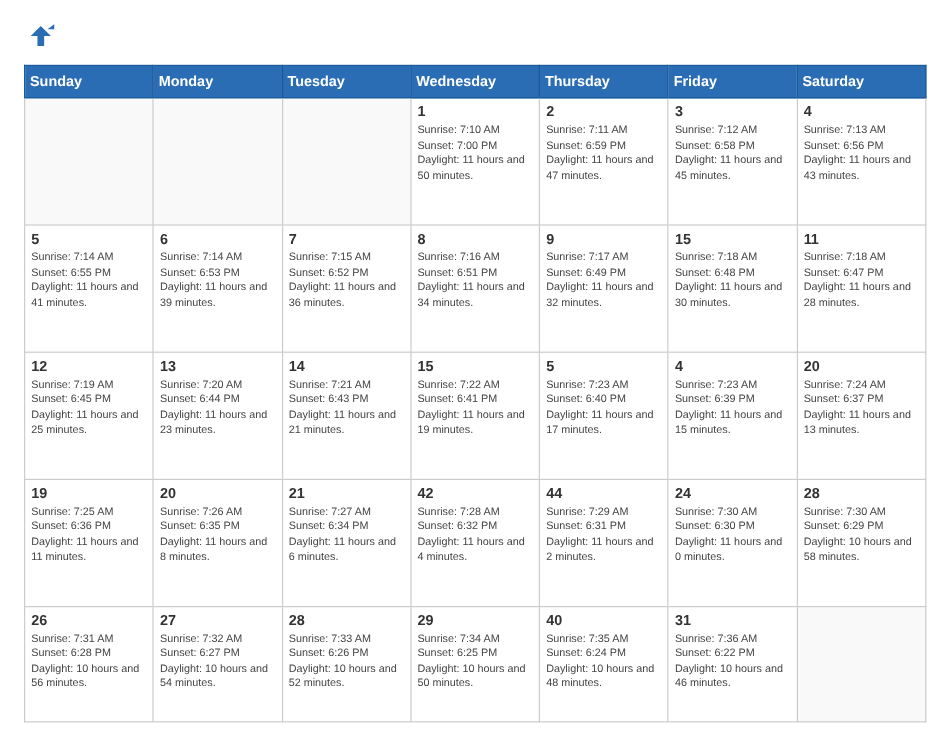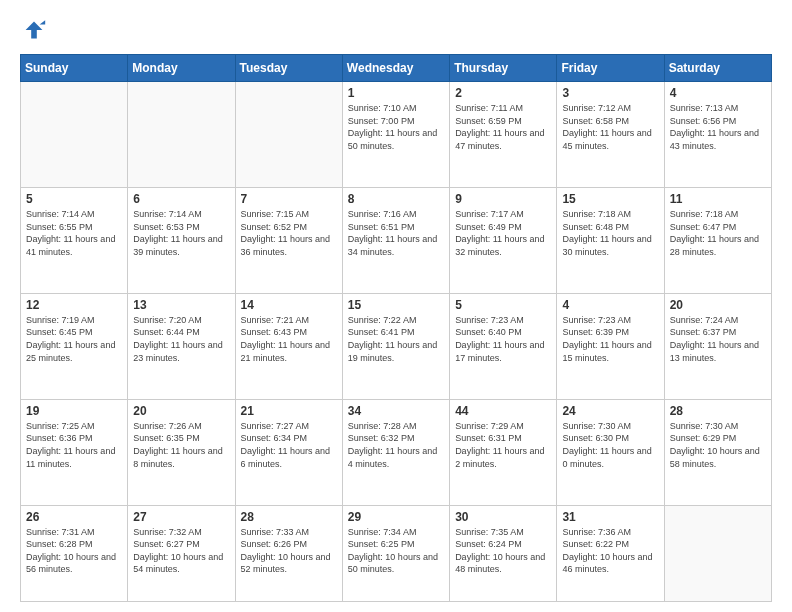--- a/index.html
+++ b/index.html
@@ -226,21 +226,21 @@
           </td>
           <td>
             <span class="day-num">20</span>
             <div class="day-detail">Sunrise: 7:26 AM<br>Sunset: 6:35 PM<br>Daylight: 11 hours and 8 minutes.</div>
           </td>
           <td>
             <span class="day-num">21</span>
             <div class="day-detail">Sunrise: 7:27 AM<br>Sunset: 6:34 PM<br>Daylight: 11 hours and 6 minutes.</div>
           </td>
           <td>
-            <span class="day-num">34</span>
+            <span class="day-num">42</span>
             <div class="day-detail">Sunrise: 7:28 AM<br>Sunset: 6:32 PM<br>Daylight: 11 hours and 4 minutes.</div>
           </td>
           <td>
             <span class="day-num">44</span>
             <div class="day-detail">Sunrise: 7:29 AM<br>Sunset: 6:31 PM<br>Daylight: 11 hours and 2 minutes.</div>
           </td>
           <td>
             <span class="day-num">24</span>
             <div class="day-detail">Sunrise: 7:30 AM<br>Sunset: 6:30 PM<br>Daylight: 11 hours and 0 minutes.</div>
           </td>
@@ -260,21 +260,21 @@
           </td>
           <td>
             <span class="day-num">28</span>
             <div class="day-detail">Sunrise: 7:33 AM<br>Sunset: 6:26 PM<br>Daylight: 10 hours and 52 minutes.</div>
           </td>
           <td>
             <span class="day-num">29</span>
             <div class="day-detail">Sunrise: 7:34 AM<br>Sunset: 6:25 PM<br>Daylight: 10 hours and 50 minutes.</div>
           </td>
           <td>
-            <span class="day-num">30</span>
+            <span class="day-num">40</span>
             <div class="day-detail">Sunrise: 7:35 AM<br>Sunset: 6:24 PM<br>Daylight: 10 hours and 48 minutes.</div>
           </td>
           <td>
             <span class="day-num">31</span>
             <div class="day-detail">Sunrise: 7:36 AM<br>Sunset: 6:22 PM<br>Daylight: 10 hours and 46 minutes.</div>
           </td>
           <td class="empty-cell"></td>
         </tr>
       </tbody>
   </table>

